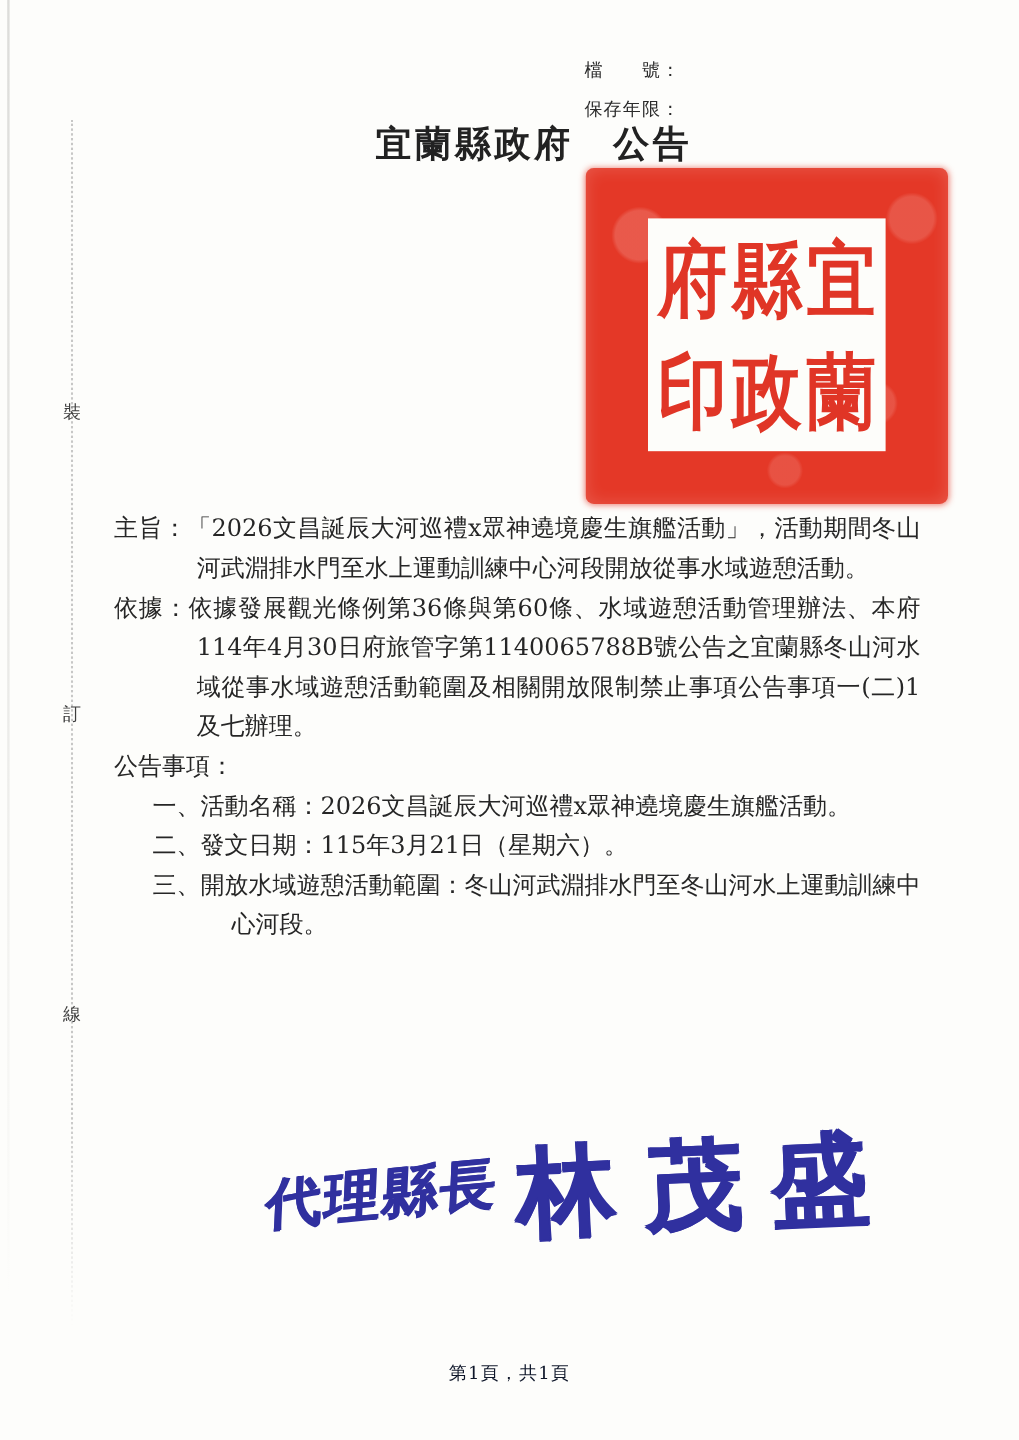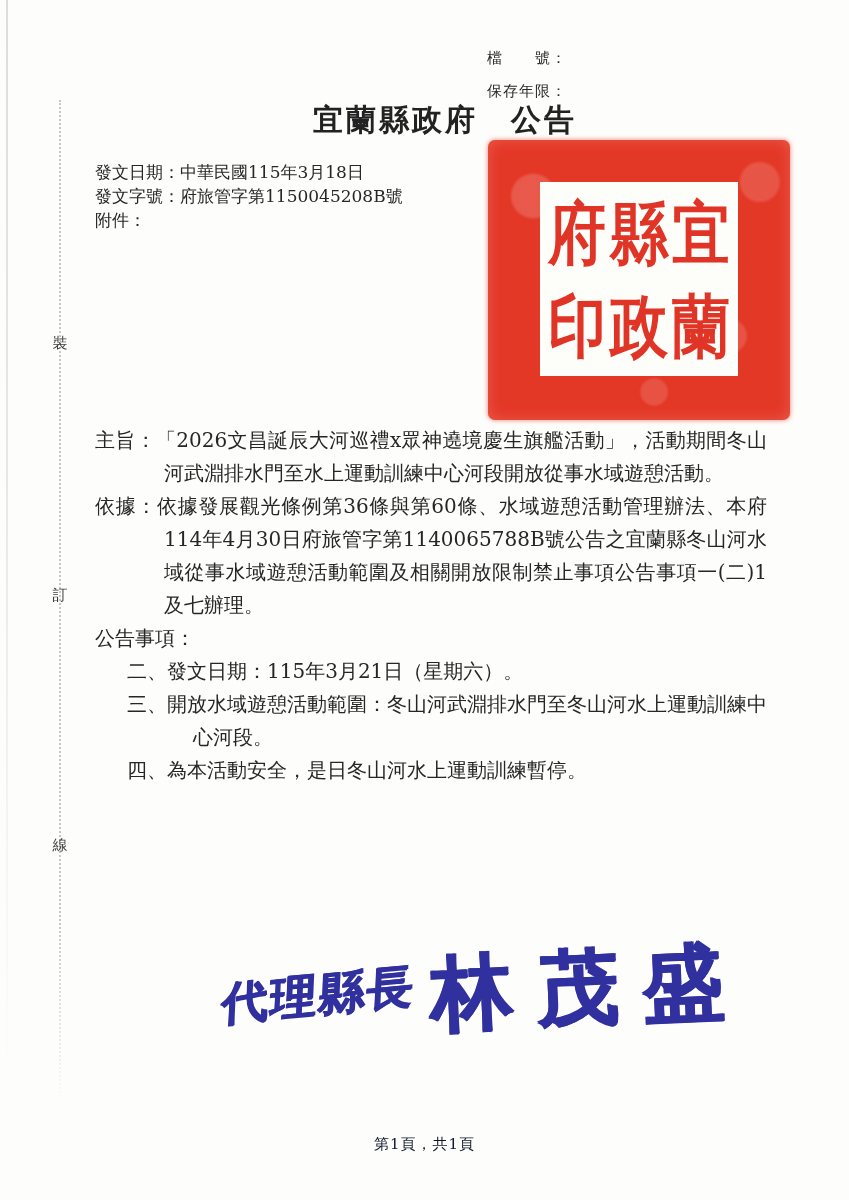--- a/index.html
+++ b/index.html
@@ -131,31 +131,20 @@
   <span class="bind-char b2">訂</span>
   <span class="bind-char b3">線</span>
 
   <div class="header-right">
     <div>檔　　號：</div>
     <div>保存年限：</div>
   </div>
 
   <h1 class="title">宜蘭縣政府　公告</h1>
 
-  <div class="meta">
-    <div>
-      <span>發文日期：</span><span>中華民國115年3月18日</span>
-    </div>
-    <div>
-      <span>發文字號：</span><span>府旅管字第1150045208B號</span>
-    </div>
-    <div>
-      <span>附件：</span><span></span>
-    </div>
-  </div>
 
   <div class="seal">
     <div class="seal-inner">
       <div class="seal-col">
         <span class="seal-char">宜</span>
         <span class="seal-char">蘭</span>
       </div>
       <div class="seal-col">
         <span class="seal-char">縣</span>
         <span class="seal-char">政</span>
@@ -169,27 +158,27 @@
 
   <div class="body">
     <p class="lead">
       <span>主旨：</span><span>「2026文昌誕辰大河巡禮x眾神遶境慶生旗艦活動」，活動期間冬山河武淵排水門至水上運動訓練中心河段開放從事水域遊憩活動。</span>
     </p>
     <p class="lead">
       <span>依據：</span><span>依據發展觀光條例第36條與第60條、水域遊憩活動管理辦法、本府114年4月30日府旅管字第1140065788B號公告之宜蘭縣冬山河水域從事水域遊憩活動範圍及相關開放限制禁止事項公告事項一(二)1及七辦理。</span>
     </p>
     <p class="heading">公告事項：</p>
     <p class="item">
+      <span>一、</span><span>活動名稱：2026文昌誕辰大河巡禮x眾神遶境慶生旗艦活動。</span>
+    </p>
+    <p class="item">
       <span>二、</span><span>發文日期：115年3月21日（星期六）。</span>
     </p>
     <p class="item">
       <span>三、</span><span>開放水域遊憩活動範圍：冬山河武淵排水門至冬山河水上運動訓練中心河段。</span>
-    </p>
-    <p class="item">
-      <span>四、</span><span>為本活動安全，是日冬山河水上運動訓練暫停。</span>
     </p>
   </div>
 
   <div class="signature">
     <span class="sig-title">代理縣長</span>
     <span class="sig-name">林茂盛</span>
   </div>
 
   <div class="footer">第1頁，共1頁</div>
 

